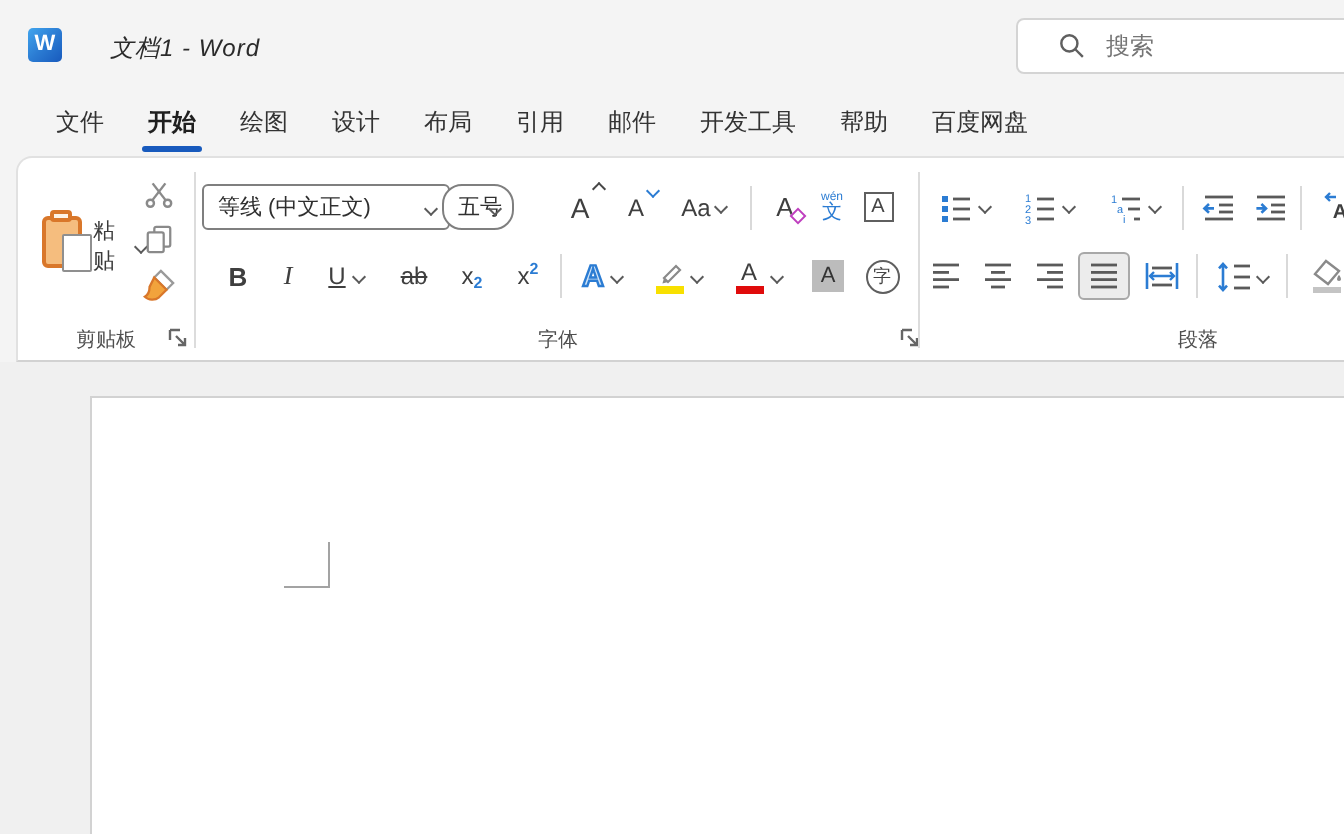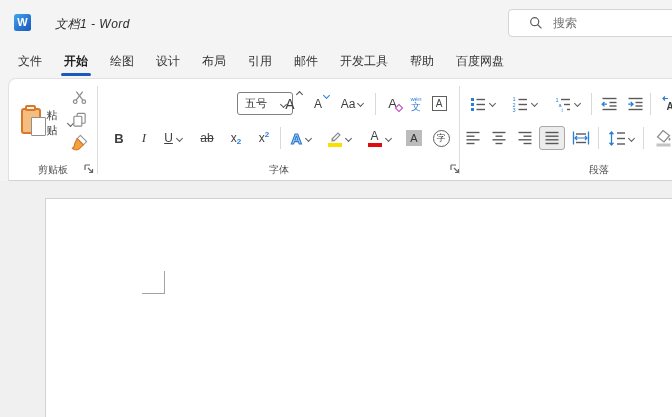--- a/index.html
+++ b/index.html
@@ -13,21 +13,21 @@
     background:linear-gradient(135deg,#41a5ee 0%,#2b7cd3 50%,#185abd 100%);
     color:#fff; font-size:11px; font-weight:bold; text-align:center; line-height:17px; }
   #win-title { position:absolute; left:55px; top:16px; font-size:12px; color:#2b2b2b; letter-spacing:.5px;font-style:italic; }
   #searchbox { position:absolute; left:508px; top:9px; width:200px; height:28px; background:#fff;
     border:1px solid #d4d4d4; border-radius:4px; display:flex; align-items:center; }
   #searchbox svg { margin-left:20px; }
   #search-input { border:none; outline:none; background:transparent; font-family:"Liberation Sans",sans-serif;
     font-size:12px; color:#5a5a5a; margin-left:10px; width:120px; }
 
   
-  #tabrow { position:absolute; left:0; top:46px; width:672px; height:32px; display:flex; padding-left:7px; }
+  #tabrow { position:absolute; left:0; top:46px; width:672px; height:32px; display:flex; padding-left:17px; }
   .tab { position:relative; padding:0 11px; font-size:12px; color:#333; line-height:30px; white-space:nowrap; }
   .tab.active { font-weight:bold; color:#1f1f1f; }
   .tab.active::after { content:""; position:absolute; left:8px; right:8px; bottom:2px; height:3px;
     border-radius:2px; background:#185abd; }
 
   
   #ribbon { position:absolute; left:8px; top:78px; width:676px; height:103px; background:#fff;
     border:1px solid #e1e1e1; border-bottom:1px solid #d2d2d2; border-radius:8px 8px 0 0; }
   .gsep { position:absolute; top:7px; height:88px; width:1px; background:#dcdcdc; }
   .rsep { position:absolute; width:1px; background:#d9d9d9; }
@@ -60,21 +60,21 @@
   #copy-btn { left:58px; top:30px; }
   #painter-btn { left:58px; top:52px; height:22px; }
   #clipboard-label { left:14px; width:60px; }
   #clipboard-launcher { left:74px; top:84px; }
 
   
   .combo { position:absolute; top:13px; height:23px; background:#fff; border:1px solid #7f7f7f;
     border-radius:3px; display:flex; align-items:center; font-size:11px; color:#2f2f2f; }
   .combo .chev { position:absolute; right:6px; top:9px; }
   #font-name-combo { left:92px; width:124px; padding-left:7px; }
-  #font-size-combo { left:228px; width:56px; padding-left:7px; }
+  #font-size-combo { left:212px; width:36px; padding-left:7px;border-radius:10px; }
 
   .r1 { top:13px; height:23px; }
   .r2 { top:47px; height:24px; }
   #grow-font { left:268px; width:26px; } 
   #shrink-font { left:296px; width:26px; }
   .sizemark { position:relative; font-size:14px; }
   .sizemark .mk { position:absolute; top:-4px; right:-7px; }
   #change-case { left:324px; width:38px; font-size:12px; gap:3px; }
   #clear-format { left:371px; width:25px; font-size:13px; }
   #clear-format .eraser { position:absolute; right:3px; bottom:4px; width:6px; height:6px;
@@ -199,20 +199,24 @@
         <path d="M6.5,5 L13,11.5 L9,15.5 C7,17.2 3.5,17.2 1.5,15.2 C3.2,14.2 4,13 4,10 Z" fill="#f2a33c" stroke="#d9772a" stroke-width="1.2"></path>
       </svg>
     </div>
     <div class="grouplabel" id="clipboard-label">剪贴板</div>
     <svg class="launcher" id="clipboard-launcher" viewBox="0 0 12 12">
       <path d="M2,2 H7 M2,2 V7" fill="none" stroke="#666" stroke-width="1.2"></path>
       <path d="M5,5 L9.5,9.5 M9.5,6 V9.5 H6" fill="none" stroke="#666" stroke-width="1.2"></path>
     </svg>
     <div class="gsep" style="left:88px"></div>
 
+    <div class="combo" id="font-name-combo">
+      <span>等线 (中文正文)</span>
+      <span class="chev"></span>
+    </div>
     <div class="combo" id="font-size-combo">
       <span>五号</span>
       <span class="chev"></span>
     </div>
     <div class="btn r1" id="grow-font">
       <span class="sizemark"><span>A</span>
         <span class="mk chev-up"></span></span>
     </div>
     <div class="btn r1" id="shrink-font">
       <span class="sizemark" style="font-size:12px"><span>A</span>

